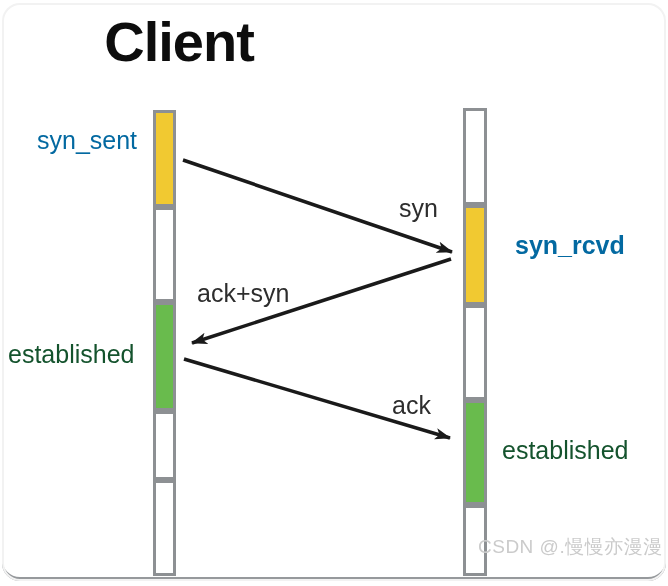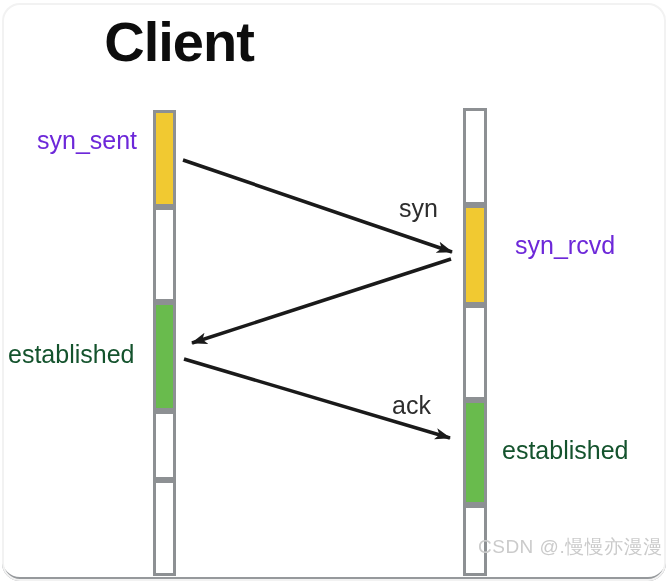--- a/index.html
+++ b/index.html
@@ -62,34 +62,34 @@
     width: 668px; height: 586px;
     pointer-events: none;
   }
 
   .state-label {
     position: absolute;
     font-size: 25px;
     line-height: 1.1;
     white-space: nowrap;
   }
-  .orange { color: #6d28d9; text-align: center; }
+  .orange { color: #0369a1; text-align: center; }
   .green-text { color: #14532d; }
 
   .msg-label {
     position: absolute;
     font-size: 25px;
     color: #2d2d2d;
     line-height: 1.1;
     white-space: nowrap;
   }
 
   .pos-syn-sent        { left: 37px;  top: 127px; }
   .pos-established-cli { left: 8px;   top: 341px; }
-  .pos-syn-rcvd        { left: 515px; top: 232px; }
+  .pos-syn-rcvd        { left: 515px; top: 232px; font-weight: bold; }
   .pos-established-srv { left: 502px; top: 437px; }
 
   .pos-msg-syn     { left: 399px; top: 195px; }
   .pos-msg-acksyn  { left: 197px; top: 280px; }
   .pos-msg-ack     { left: 392px; top: 392px; }
 
   .watermark {
     position: absolute;
     left: 478px; top: 534px;
     font-size: 19px;
@@ -133,17 +133,18 @@
     <line x1="451" y1="259" x2="192" y2="343" stroke="#1a1a1a" stroke-width="3.5" marker-end="url(#ah)"></line>
     <line x1="184" y1="359" x2="450" y2="438" stroke="#1a1a1a" stroke-width="3.5" marker-end="url(#ah)"></line>
   </svg>
 
   <div class="state-label orange pos-syn-sent">syn_sent</div>
   <div class="state-label green-text pos-established-cli">established</div>
   <div class="state-label orange pos-syn-rcvd">syn_rcvd</div>
   <div class="state-label green-text pos-established-srv">established</div>
 
   <div class="msg-label pos-msg-syn">syn</div>
+  <div class="msg-label pos-msg-acksyn">ack+syn</div>
   <div class="msg-label pos-msg-ack">ack</div>
 
   <div class="watermark">CSDN @.慢慢亦漫漫</div>
 
 </div>
 
 </body></html>

